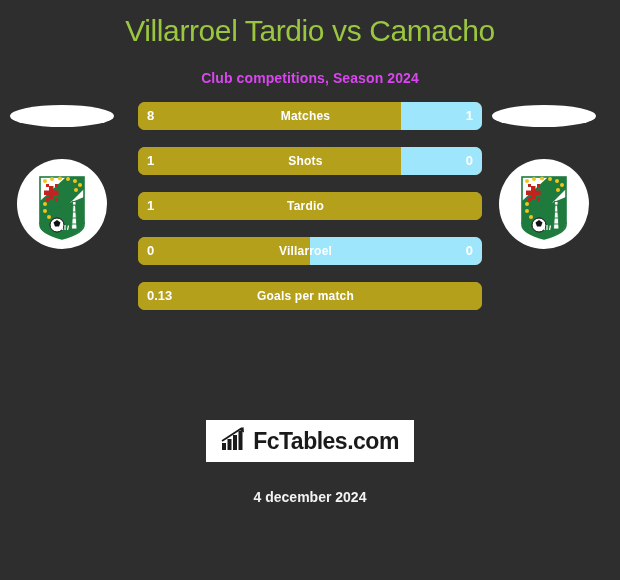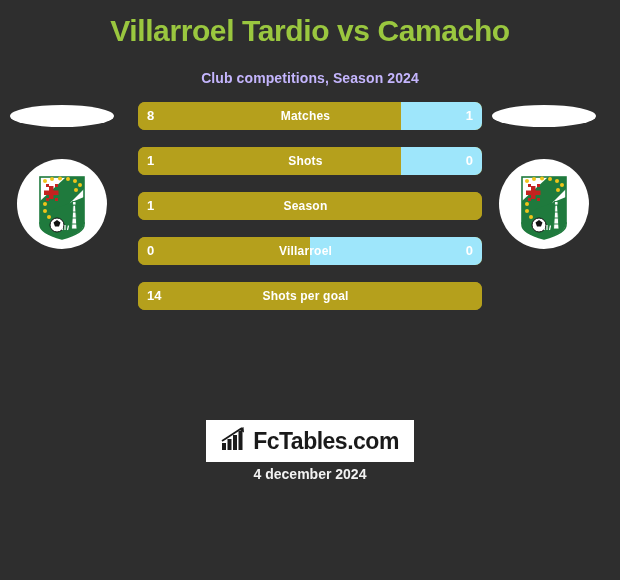--- a/index.html
+++ b/index.html
@@ -21,28 +21,28 @@
   
   #header {
     width: 620px;
     padding-top: 14px;
     text-align: center;
   }
 
   #page-title {
     color: #9ac73f;
     font-size: 30px;
-    font-weight: bold;
+    font-weight: normal;
     letter-spacing: -0.4px;
     line-height: 34px;
     white-space: nowrap;
   }
 
   #page-subtitle {
-    color: #c4b5fd;
+    color: #d946ef;
     font-size: 14px;
     font-weight: bold;
     margin-top: 22px;
     letter-spacing: 0.1px;
   }
 
   
   #compare {
     position: relative;
     width: 620px;
@@ -162,20 +162,21 @@
     color: #1a1a1a;
     font-size: 23px;
     font-weight: bold;
     letter-spacing: -0.5px;
   }
 
   #footer-date {
     color: #f2f2f2;
     font-size: 14px;
     font-weight: bold;
+    margin-top: 23px;
   }
 </style>
 </head>
 <body>
 
 <div id="header">
   <div id="page-title">Villarroel Tardio vs Camacho</div>
   <div id="page-subtitle">Club competitions, Season 2024</div>
 </div>
 
@@ -251,33 +252,33 @@
       <div class="stat-row">
         <div class="bar-fill-left" style="width: 76.5%; background: rgb(181, 160, 28);"></div>
         <div class="bar-fill-right" style="width: 23.5%; background: rgb(158, 230, 251);"></div>
         <div class="stat-value left">1</div>
         <div class="stat-label">Shots</div>
         <div class="stat-value right">0</div>
       </div>
       <div class="stat-row">
         <div class="bar-fill-left" style="width: 100%; background: rgb(181, 160, 28);"></div>
         <div class="stat-value left">1</div>
-        <div class="stat-label">Season</div>
+        <div class="stat-label">Tardio</div>
       </div>
       <div class="stat-row">
         <div class="bar-fill-left" style="width: 50%; background: rgb(181, 160, 28);"></div>
         <div class="bar-fill-right" style="width: 50%; background: rgb(158, 230, 251);"></div>
         <div class="stat-value left">0</div>
         <div class="stat-label">Villarroel</div>
         <div class="stat-value right">0</div>
       </div>
       <div class="stat-row">
         <div class="bar-fill-left" style="width: 100%; background: rgb(181, 160, 28);"></div>
-        <div class="stat-value left">14</div>
-        <div class="stat-label">Shots per goal</div>
+        <div class="stat-value left">0.13</div>
+        <div class="stat-label">Goals per match</div>
       </div>
     </div>
 
   <div class="badge-column" id="badge-column-away">
     <div class="avatar-ellipse"></div>
     <div class="crest">
       <svg width="90" height="90" viewBox="0 0 90 90" aria-hidden="true">
         <rect x="23" y="18" width="44" height="46" fill="#ffffff" stroke="#1f7a3d" stroke-width="1.6"></rect>
         <path d="M23 64 L23 66 Q23 74 45 80 Q67 74 67 66 L67 64 Z" fill="#ffffff" stroke="#1f7a3d" stroke-width="1.6"></path>
         <path d="M23 42 L49 18 L67 18 L67 30 L33 64 L23 64 Z" fill="#1f7a3d"></path>

